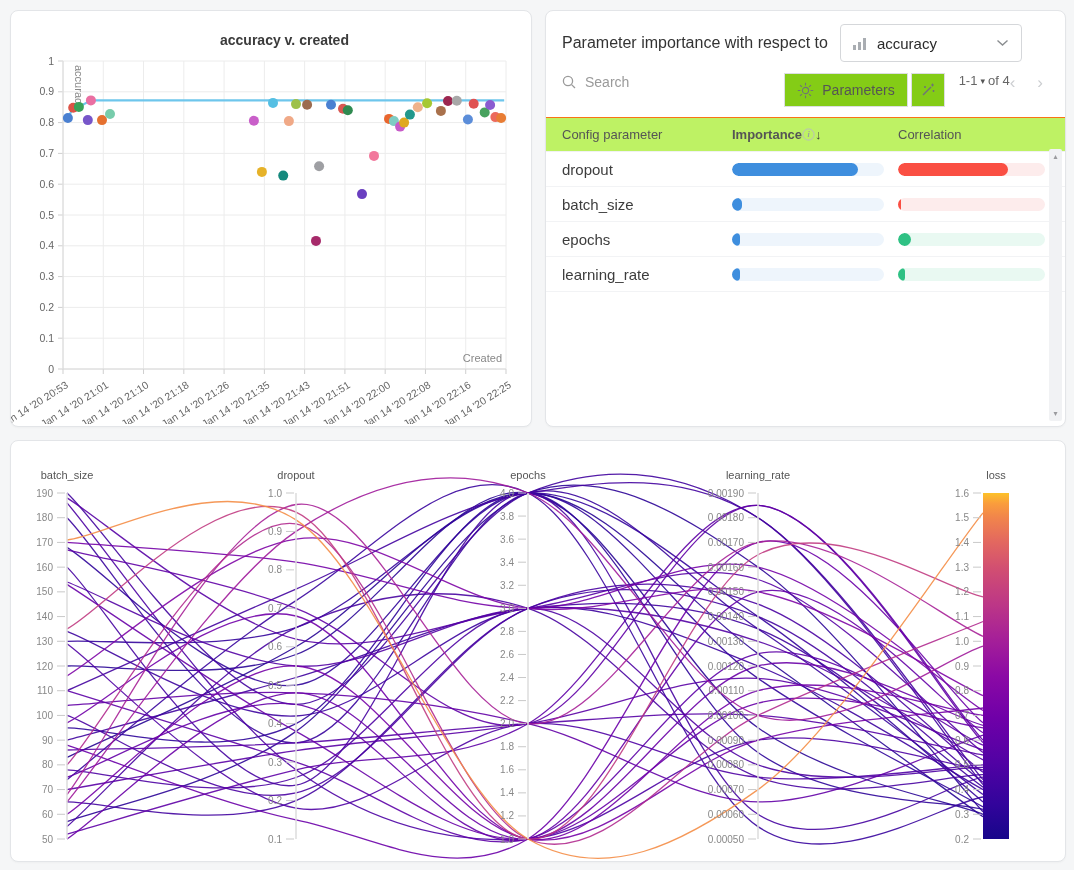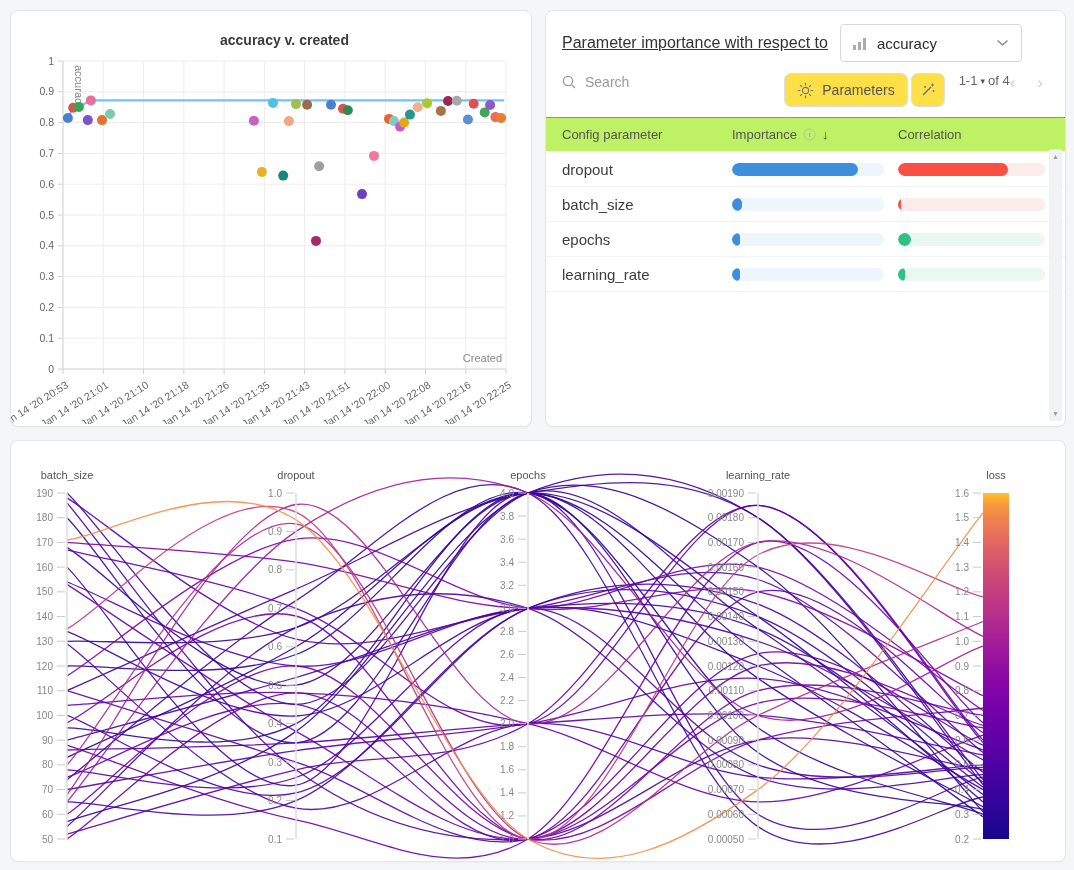--- a/index.html
+++ b/index.html
@@ -14,53 +14,53 @@
     border:1px solid #e3e5e8;border-radius:8px;
     box-shadow:0 1px 2px rgba(0,0,0,.03);
     overflow:hidden;
   }
   #panel-scatter{left:10px;top:10px;width:520px;height:415px;}
   #panel-importance{left:545px;top:10px;width:519px;height:415px;}
   #panel-parallel{left:10px;top:440px;width:1054px;height:420px;}
 
   
   .imp-header{display:flex;align-items:center;padding:13px 16px 5px 16px;}
-  .imp-title{font-size:16px;color:#333;white-space:nowrap;text-decoration:underline;}
+  .imp-title{font-size:16px;color:#333;white-space:nowrap;}
   .metric-dd{
     margin-left:12px;display:flex;align-items:center;
     border:1px solid #d5d7da;border-radius:4px;height:36px;
     padding:0 12px;width:156px;color:#2b2b2b;font-size:15px;
     background:#fff;cursor:pointer;flex:0 0 auto;
   }
   .metric-dd .dd-value{margin-left:9px;}
   .metric-dd .dd-chev{margin-left:auto;display:flex;}
   .imp-toolbar{display:flex;align-items:flex-start;padding:6px 16px 10px 16px;}
   .search-box{display:flex;align-items:center;gap:7px;flex:1 1 auto;color:#9a9a9a;}
   .search-box input{
     border:none;outline:none;font-size:14px;color:#555;width:110px;
     font-family:"Liberation Sans", sans-serif;background:transparent;
   }
   .search-box input::placeholder{color:#9a9a9a;}
   .btn{
     display:flex;align-items:center;gap:8px;
-    border:1px solid #dcdee1;background:#fde047;border-radius:7px;
+    border:1px solid #dcdee1;background:#84cc16;border-radius:0;
     height:34px;padding:0 12px;font-size:14px;color:#555;cursor:pointer;
   }
   .btn-wand{width:34px;justify-content:center;padding:0;margin-left:3px;}
   .pagination{margin-left:14px;font-size:13px;color:#666;display:flex;align-items:center;gap:3px;white-space:nowrap;}
   .pg-caret{font-size:9px;color:#555;}
   .pg-chevrons{margin-left:auto;margin-right:6px;color:#ccced1;font-size:17px;display:flex;gap:22px;}
   .pg-chevrons span{cursor:pointer;}
   .pt-head{
     display:grid;grid-template-columns:170px 166px 1fr;
     padding:9px 16px;background:#bef264;
     border-top:1px solid #f97316;border-bottom:1px solid #f0f1f3;
     color:#555;font-size:13px;
   }
-  .pt-head .col-importance{display:flex;align-items:center;gap:6px;cursor:pointer;}
+  .pt-head .col-importance{display:flex;align-items:center;gap:0;cursor:pointer;font-weight:bold;}
   .pt-body .pt-row{
     display:grid;grid-template-columns:170px 166px 1fr;align-items:center;
     height:34px;padding:0 16px;border-bottom:1px solid #f2f3f5;
     color:#3d3d3d;font-size:15px;
   }
   .bar-track{height:13px;border-radius:7px;position:relative;overflow:hidden;}
   .imp-track{width:152px;}
   .corr-track{width:147px;}
   .bar-fill{position:absolute;left:0;top:0;bottom:0;border-radius:7px;min-width:3px;}
   .vscroll{

